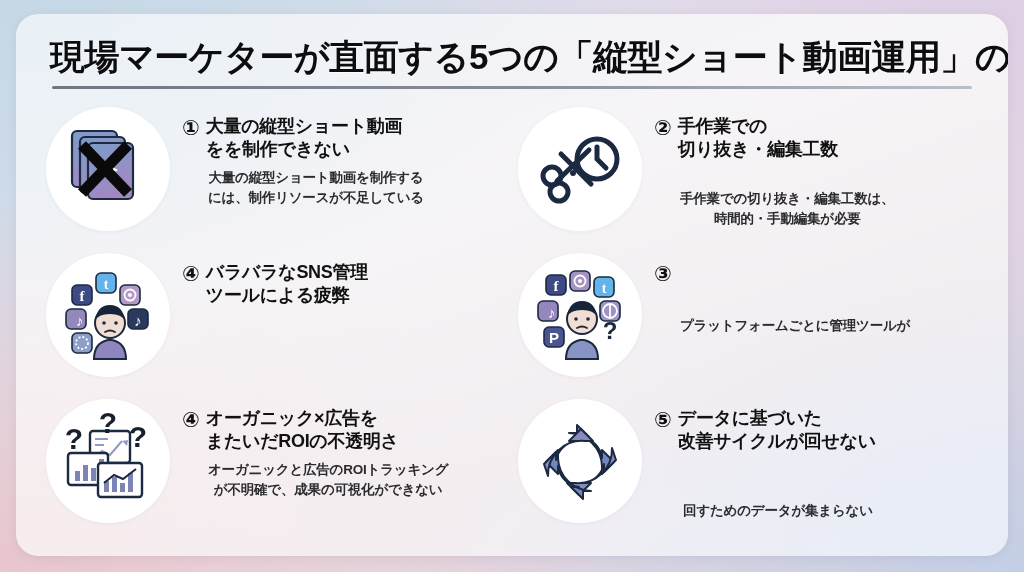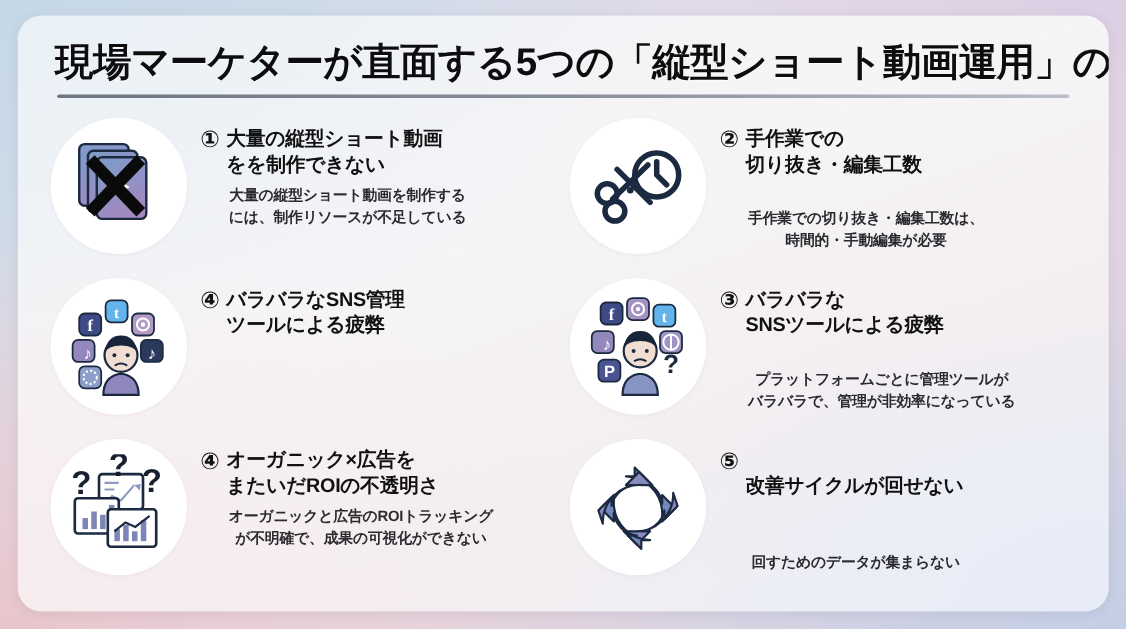--- a/index.html
+++ b/index.html
@@ -285,28 +285,23 @@
               <circle cx="44" cy="52" r="1.8"></circle>
               <circle cx="56" cy="52" r="1.8"></circle>
             </g>
             <path d="M45 61 q5-3 10 0" fill="none" stroke="#1b2a41" stroke-width="1.8" stroke-linecap="round"></path>
             <text x="78" y="72" font-size="24" font-weight="700" fill="#1b2a41" text-anchor="middle" font-family="'Liberation Sans',sans-serif">?</text>
           </svg>
         </div>
         <div class="texts">
           <div class="head">
             <span class="num">③</span>
-            <span class="head-lines">
-              <span>バラバラな</span><br>
-              <span>SNSツールによる疲弊</span>
-            </span>
           </div>
           <div class="desc">
             <span>プラットフォームごとに管理ツールが</span><br>
-            <span>バラバラで、管理が非効率になっている</span>
           </div>
         </div>
       </div>
 
       <div class="cell">
         <div class="bubble">
           <svg width="96" height="96" viewBox="0 0 96 96">
             <g stroke="#1b2a41" stroke-width="2.4" fill="#ffffff">
               <rect x="30" y="18" width="40" height="32" rx="3"></rect>
             </g>
@@ -383,21 +378,21 @@
               <path d="M82 47 L70 59 L70 51 A24 24 0 0 1 49 70 L57 70 L45 82 L33 70 L41 70 A34 34 0 0 0 78 35 Z" fill="url(#ar3)" transform="translate(-1,-3)"></path>
               <path d="M45 82 L33 70 L41 70 A24 24 0 0 1 20 49 L20 57 L8 45 L20 33 L20 41 A34 34 0 0 0 53 74 L45 74 Z" fill="url(#ar4)" transform="translate(3,1)"></path>
               <path d="M8 45 L20 33 L20 41 A24 24 0 0 1 41 22 L33 22 L45 10 L57 22 L49 22 A34 34 0 0 0 12 57 Z" fill="url(#ar1)" transform="translate(1,3)"></path>
             </g>
           </svg>
         </div>
         <div class="texts">
           <div class="head">
             <span class="num">⑤</span>
             <span class="head-lines">
-              <br>
+              <span>データに基づいた</span><br>
               <span>改善サイクルが回せない</span>
             </span>
           </div>
           <div class="desc">
             <br>
             <span>回すためのデータが集まらない</span>
           </div>
         </div>
       </div>
 

